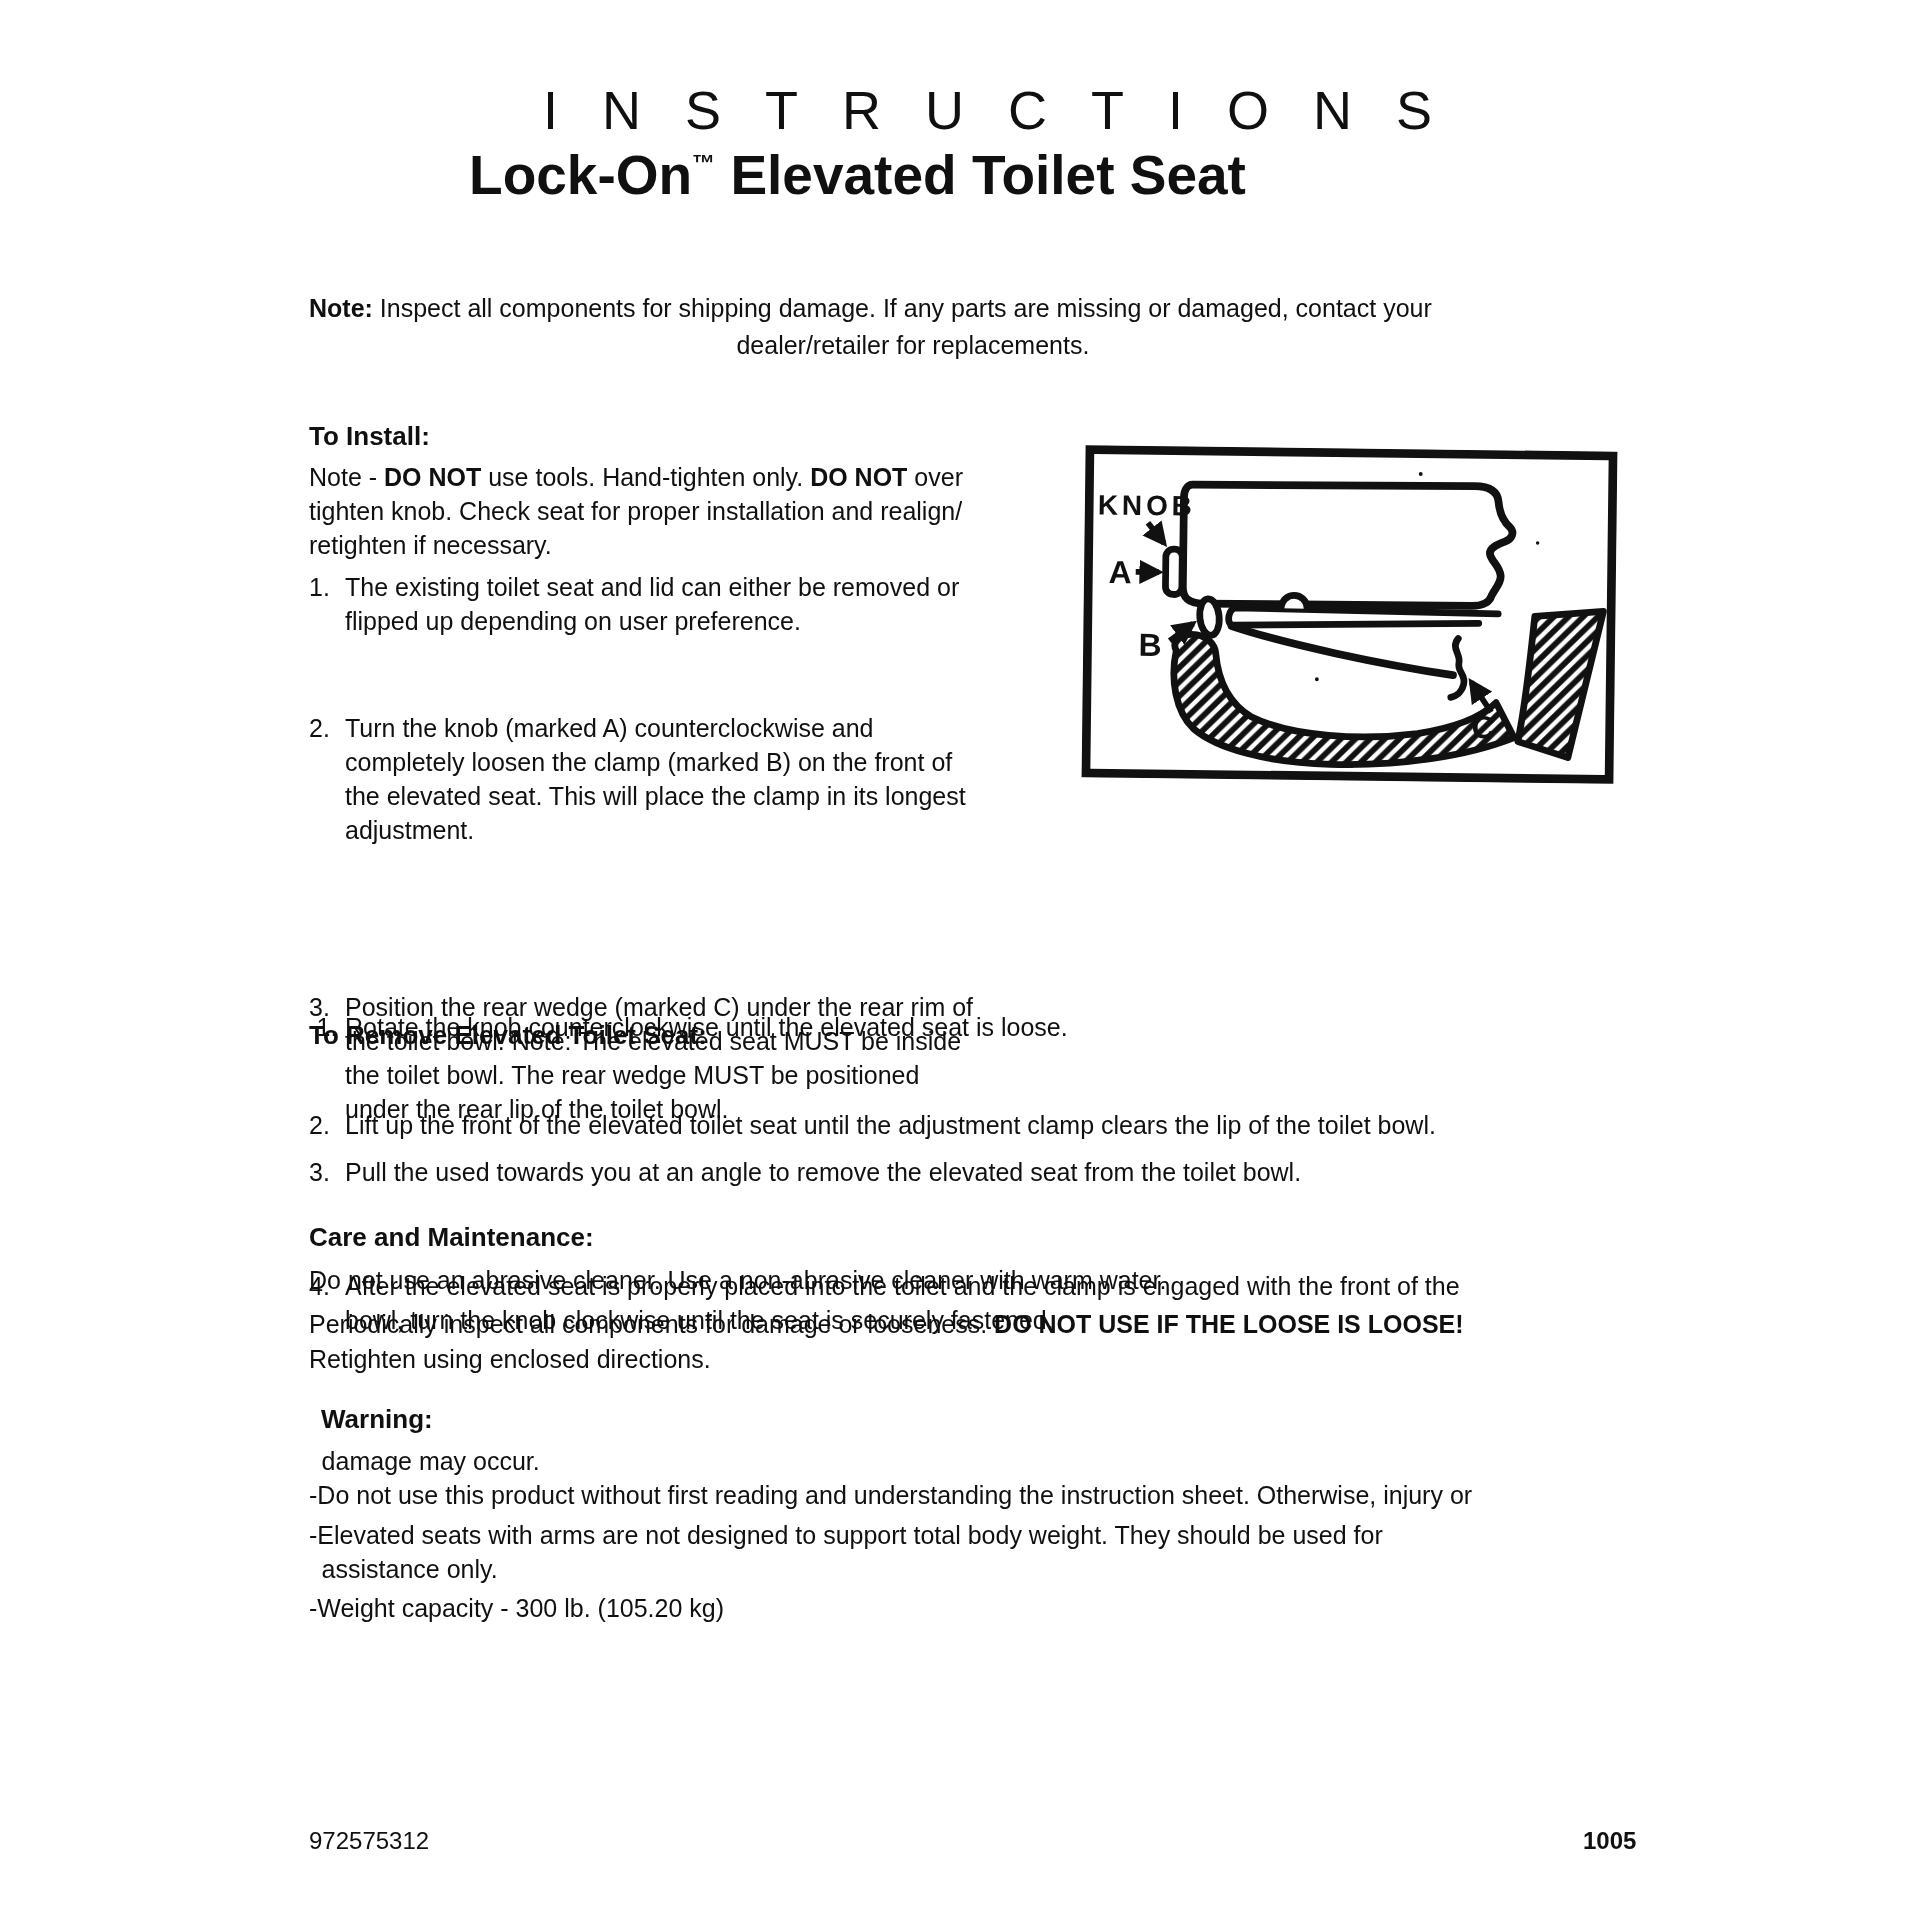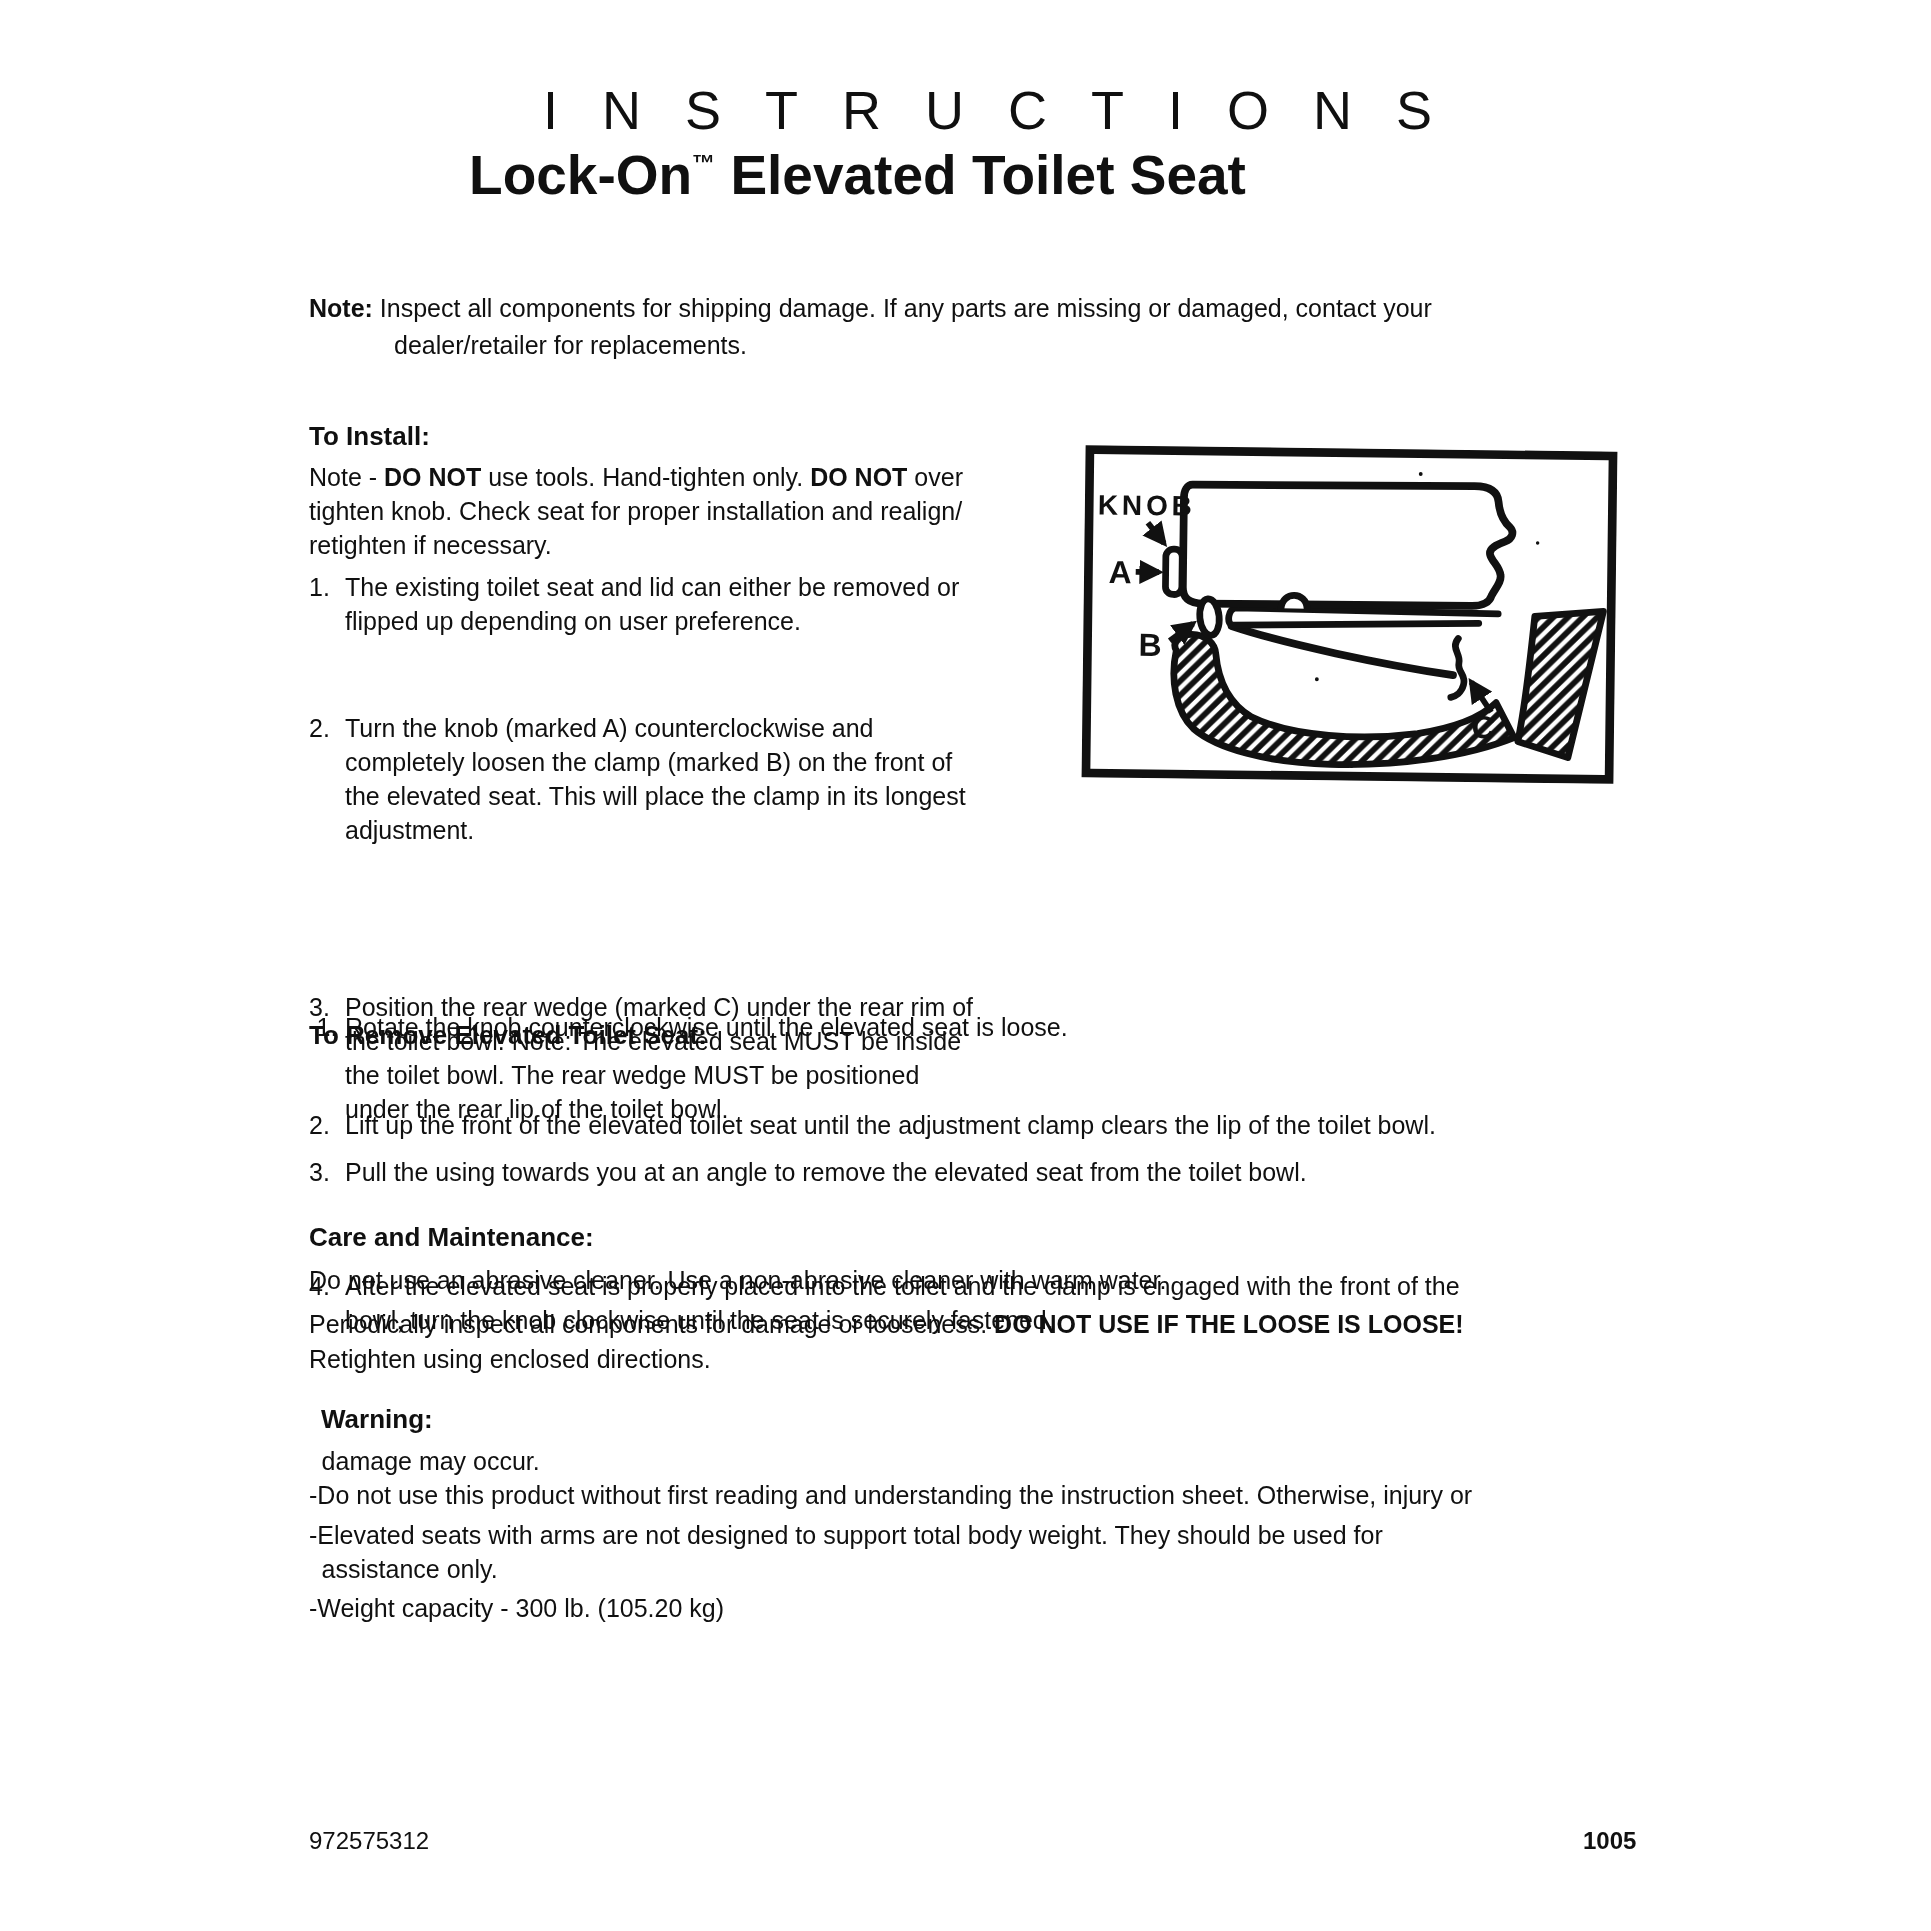--- a/index.html
+++ b/index.html
@@ -41,21 +41,21 @@
 <body>
 
 <div id="kicker" class="abs">INSTRUCTIONS</div>
 
 <div id="main-title" class="abs">
   <span>Lock-On</span><span class="tm">™</span><span> Elevated Toilet Seat</span>
 </div>
 
 <div class="abs" style="top:290px;left:309px;">
   <div class="ln" style="line-height:37px;"><span class="b">Note:</span><span> Inspect all components for shipping damage. If any parts are missing or damaged, contact your</span></div>
-  <div class="ln note2" style="line-height:37px;">dealer/retailer for replacements.</div>
+  <div class="ln note2" style="line-height:37px;text-align:center;">dealer/retailer for replacements.</div>
 </div>
 
 <div class="abs h" style="top:419px;left:309px;">To Install:</div>
 
 <div class="abs" style="top:460px;left:309px;">
   <div class="ln"><span>Note - </span><span class="b">DO NOT</span><span> use tools. Hand-tighten only. </span><span class="b">DO NOT</span><span> over</span></div>
   <div class="ln"><span>tighten knob. Check seat for proper installation and realign/</span></div>
   <div class="ln"><span>retighten if necessary.</span></div>
 </div>
 
@@ -147,21 +147,21 @@
 
 <div class="abs h" style="top:1018px;left:309px;">To Remove Elevated Toilet Seat:</div>
 
 <div class="abs ln" style="top:1010px;left:309px;text-align:center;">
   <span class="num-inline">1.</span><span>Rotate the knob counterclockwise until the elevated seat is loose.</span>
 </div>
 <div class="abs ln" style="top:1108px;left:309px;">
   <span class="num-inline">2.</span><span>Lift up the front of the elevated toilet seat until the adjustment clamp clears the lip of the toilet bowl.</span>
 </div>
 <div class="abs ln" style="top:1155px;left:309px;">
-  <span class="num-inline">3.</span><span>Pull the using towards you at an angle to remove the elevated seat from the toilet bowl.</span>
+  <span class="num-inline">3.</span><span>Pull the used towards you at an angle to remove the elevated seat from the toilet bowl.</span>
 </div>
 
 <div class="abs h" style="top:1220px;left:309px;">Care and Maintenance:</div>
 
 <div class="abs ln" style="top:1263px;left:309px;">Do not use an abrasive cleaner. Use a non-abrasive cleaner with warm water.</div>
 
 <div class="abs" style="top:1307px;left:309px;">
   <div class="ln" style="line-height:35px;"><span>Periodically inspect all components for damage or looseness. </span><span class="b">DO NOT USE IF THE LOOSE IS LOOSE!</span></div>
   <div class="ln" style="line-height:35px;">Retighten using enclosed directions.</div>
 </div>

